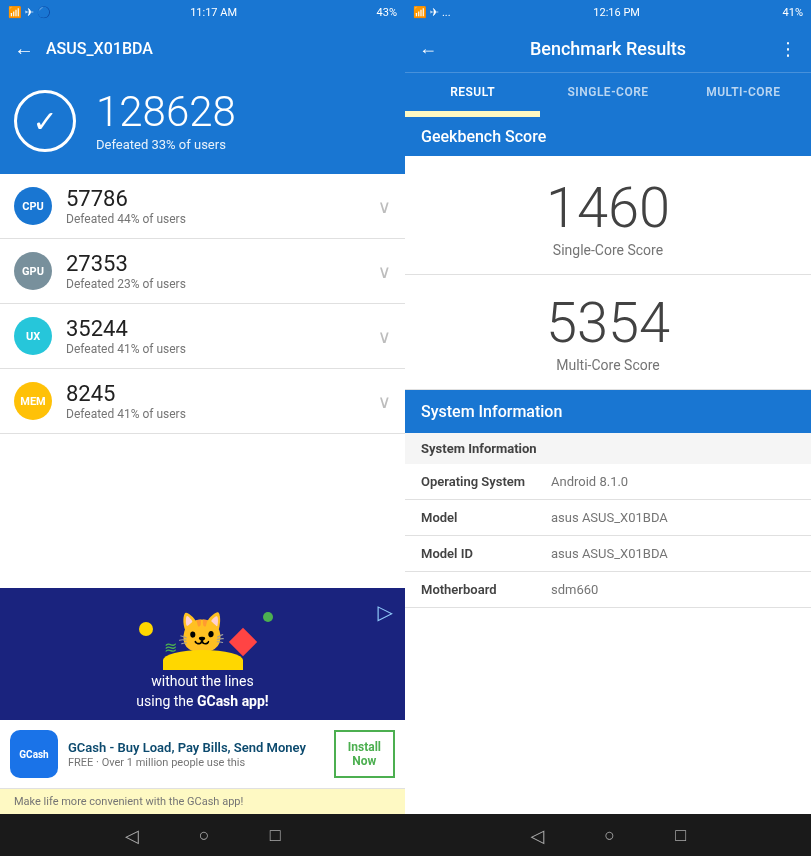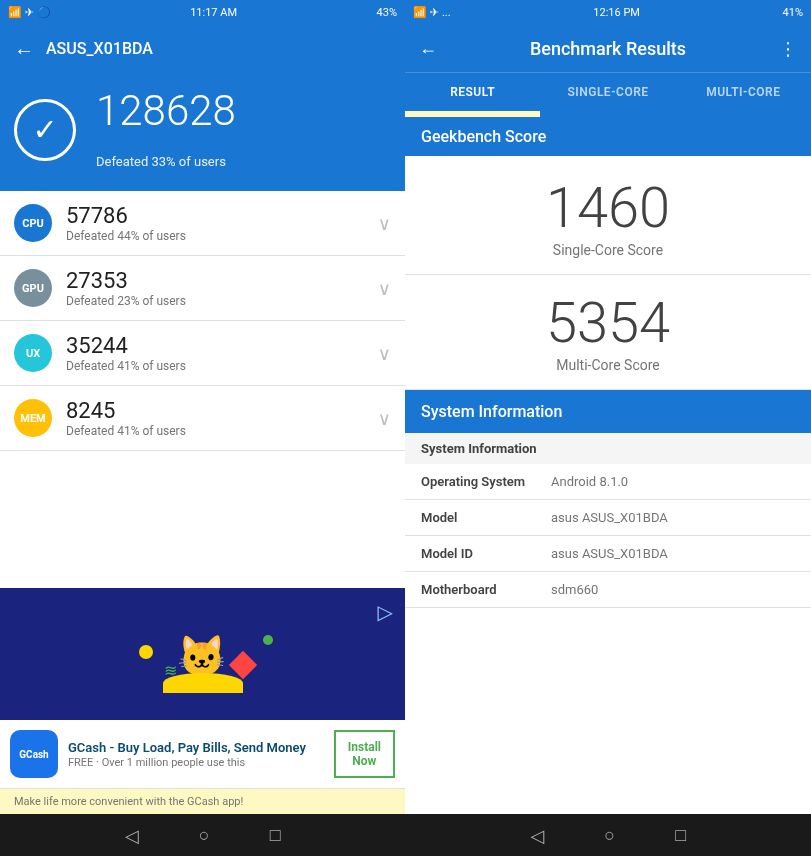--- a/index.html
+++ b/index.html
@@ -90,21 +90,21 @@
       font-size: 28px;
     }
     .score-number {
       font-size: 42px;
       font-weight: 300;
       line-height: 1;
     }
     .score-sub {
       font-size: 13px;
       opacity: 0.9;
-      margin-top: 22px;
+      margin-top: 4px;
     }
 
     
     .metrics {
       flex: 1;
       background: #fff;
     }
     .metric-row {
       display: flex;
       align-items: center;
@@ -484,20 +484,24 @@
               <div class="deco-circle"></div>
               <div class="deco-circle2"></div>
               <span class="deco-zigzag">≋</span>
             </div>
           </div>
           <div style="display:flex; justify-content:center; font-size:40px; margin-bottom:4px;">
             <span>🐱</span>
           </div>
           <div style="background:#ffd700; width:80px; height:20px; border-radius:50% 50% 0 0; position:absolute; bottom:-4px; left:50%; transform:translateX(-50%);"></div>
         </div>
+        <div style="color:white; font-size:14px; margin-top:6px; text-align:center;">
+          <span>without the lines</span><br>
+          <span>using the </span><b>GCash app!</b>
+        </div>
       </div>
       <div class="ad-bottom">
         <div class="ad-logo">
           <span style="font-size:10px;">GCash</span>
         </div>
         <div class="ad-text">
           <div class="ad-title">GCash - Buy Load, Pay Bills, Send Money</div>
           <div class="ad-subtitle">FREE · Over 1 million people use this</div>
         </div>
         <div class="install-btn">Install<br>Now</div>

